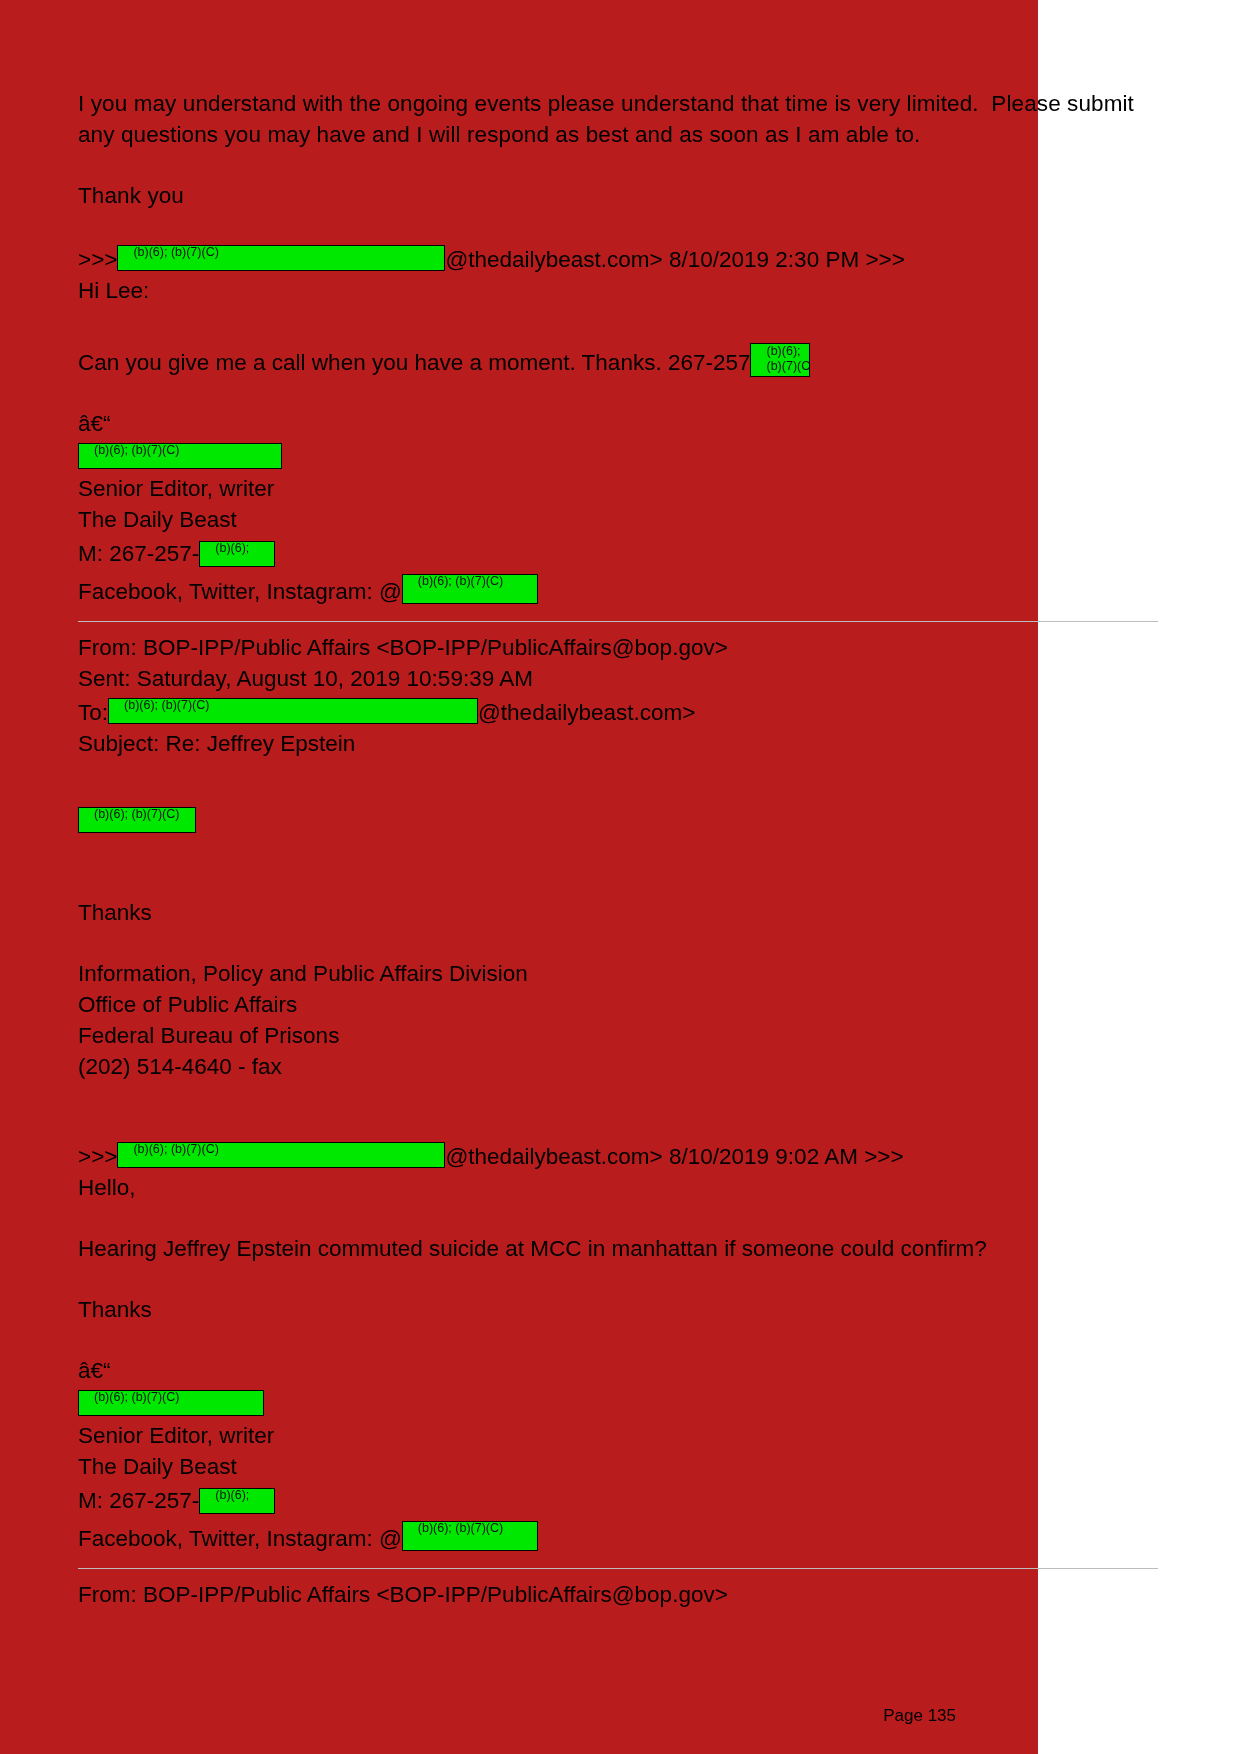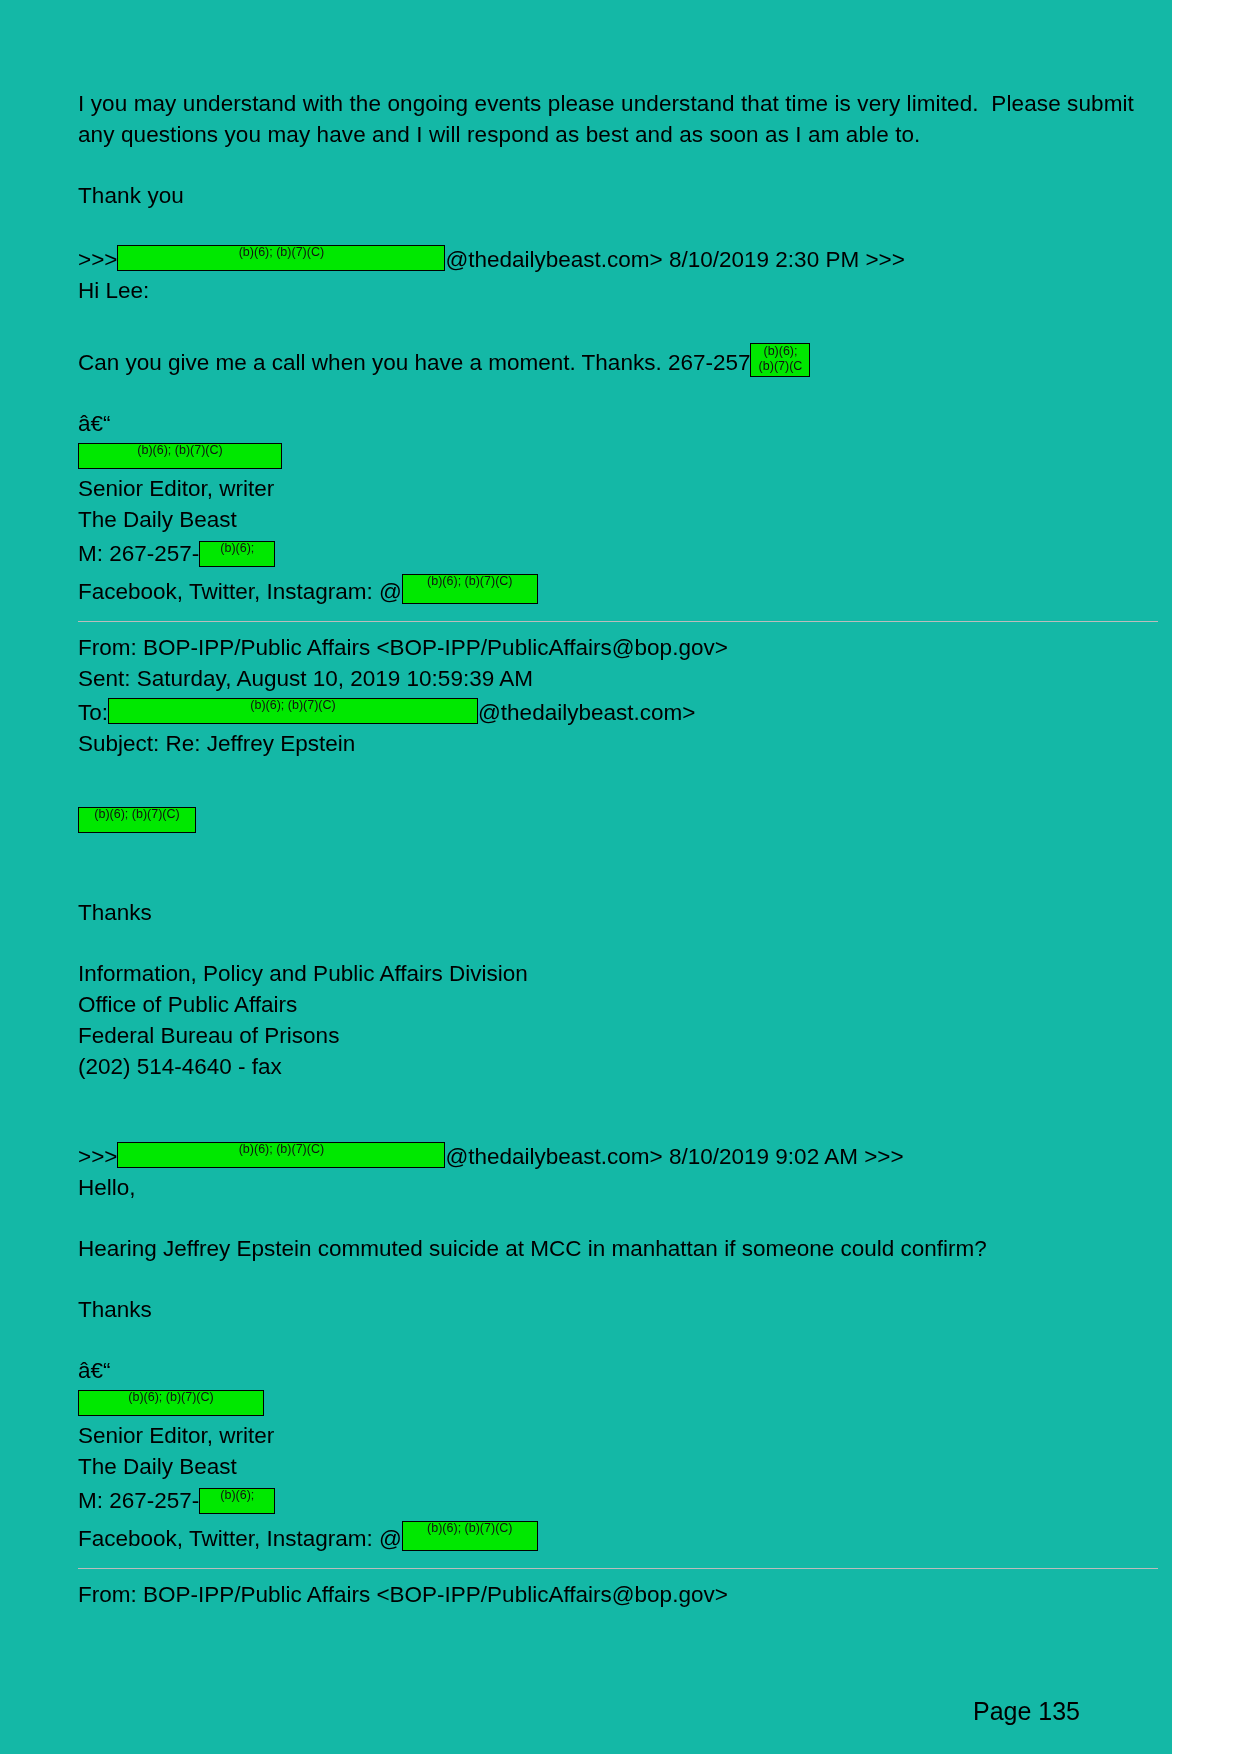--- a/index.html
+++ b/index.html
@@ -11,23 +11,23 @@
     width: 1240px;
     height: 1754px;
     position: relative;
     font-family: "Liberation Sans", sans-serif;
     color: #000000;
     overflow: hidden;
   }
   .page {
     position: absolute;
     left: 0; top: 0;
-    width: 1172px;
+    width: 1038px;
     height: 1754px;
-    background: #14b8a6;
+    background: #b91c1c;
   }
   .body-area {
     position: absolute;
     left: 78px;
     top: 88px;
     width: 1080px;
   }
   .para {
     font-size: 22.5px;
     line-height: 31px;
@@ -46,45 +46,45 @@
   .redact {
     display: inline-block;
     background: #00e800;
     border: 1px solid #000000;
     color: #111111;
     font-size: 12.5px;
     line-height: 13px;
     font-family: "Liberation Sans", sans-serif;
     vertical-align: baseline;
     overflow: hidden;
-    text-align: center;
-    padding: 0 1px;
+    text-align: left;
+    padding: 0 15px;
     box-sizing: border-box;
   }
   .r-long { width: 328px; height: 26px; position: relative; top: 4px; }
   .r-long2 { width: 370px; height: 26px; position: relative; top: 4px; }
   .r-two { width: 60px; height: 34px; position: relative; top: 7px; line-height: 15px; }
   .r-name { width: 204px; height: 26px; position: relative; top: 4px; }
   .r-name2 { width: 186px; height: 26px; position: relative; top: 4px; }
   .r-small { width: 76px; height: 26px; position: relative; top: 6px; }
   .r-social { width: 136px; height: 30px; position: relative; top: 5px; }
   .r-tag { width: 118px; height: 26px; position: relative; top: 4px; }
   .bold { font-weight: normal; }
   .hr {
     border: none;
     border-top: 1px solid #bcbcbc;
     margin: 14px 0 10px 0;
     width: 1080px;
   }
   .hdr-block .line { line-height: 31px; }
   .footer {
     position: absolute;
-    right: 92px;
+    right: 82px;
     bottom: 28px;
-    font-size: 25px;
+    font-size: 17px;
     color: #000000;
   }
   .dash-char { font-size: 22.5px; }
 </style>
 </head>
 <body>
 
 <div class="page">
   <div class="body-area">
 

